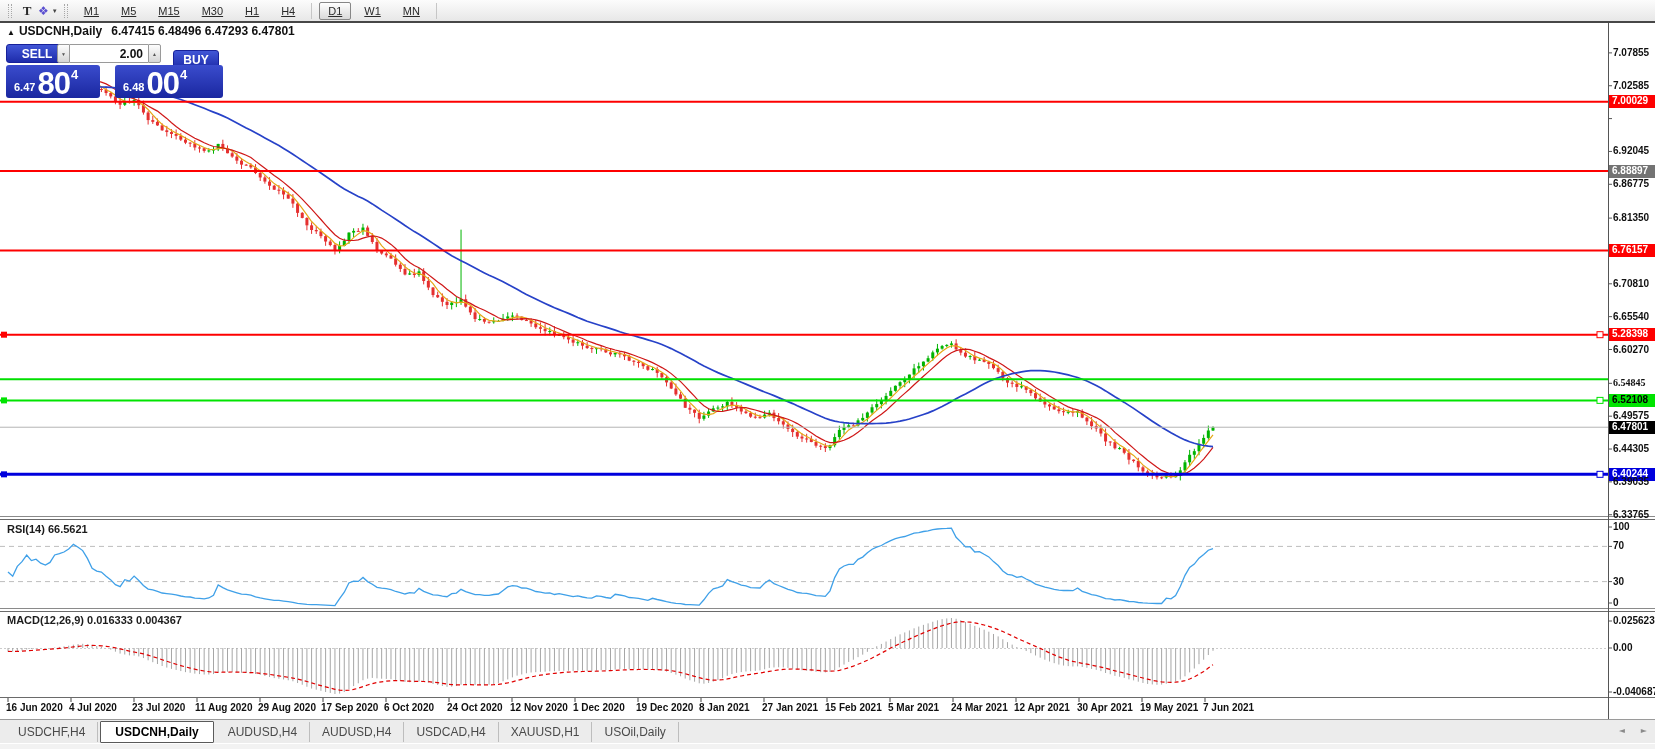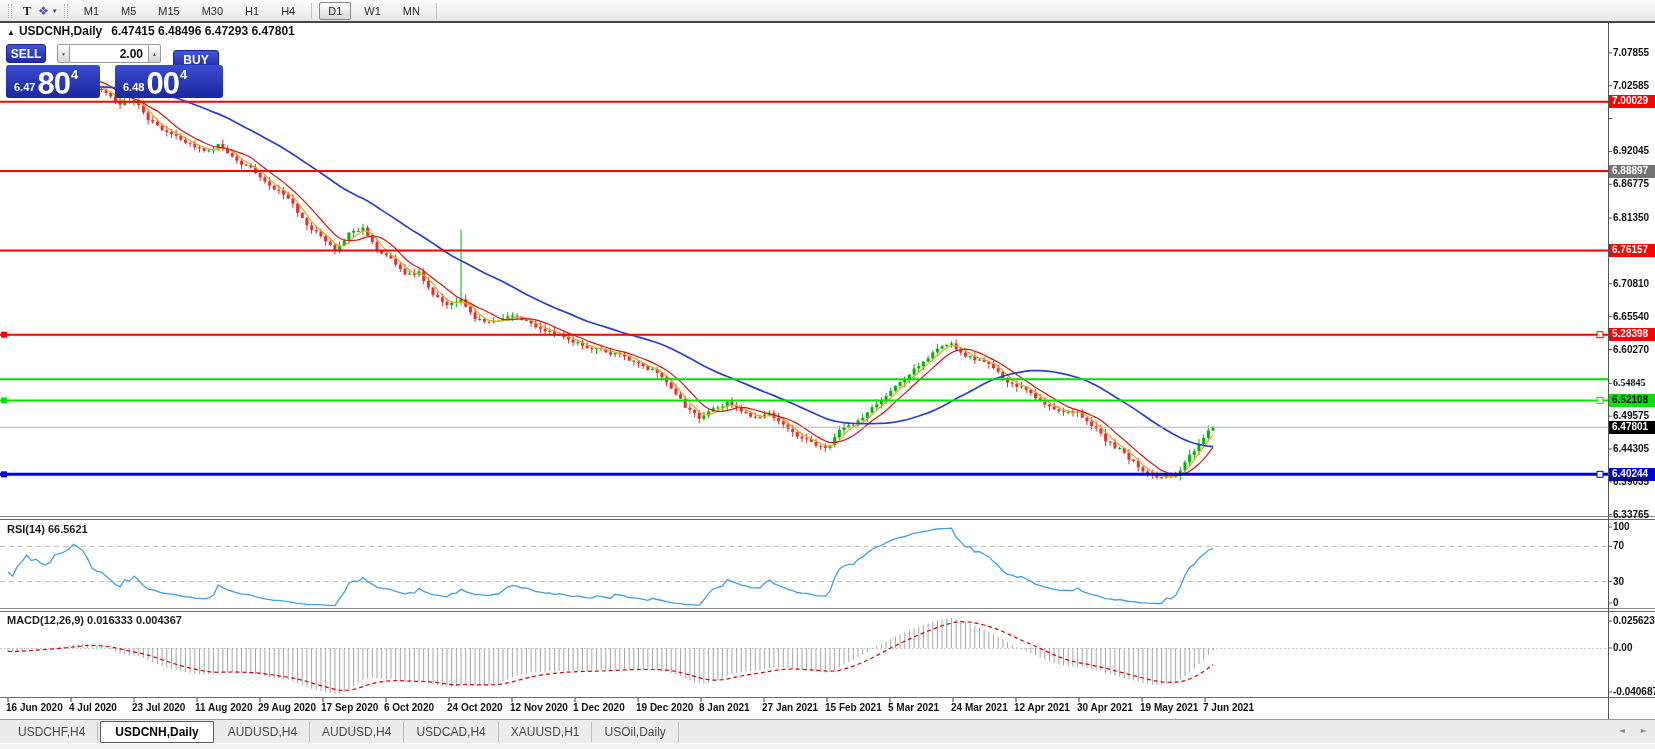--- a/index.html
+++ b/index.html
@@ -8,21 +8,21 @@
 .app{position:relative;width:1655px;height:749px;background:#ffffff;overflow:hidden;}
 
 .toolbar{position:absolute;top:0;left:0;width:1655px;height:23px;background:linear-gradient(#fcfcfc,#e7e7e7);
  border-bottom:2px solid #474747;display:flex;align-items:center;padding:0 0 0 3px;z-index:10;}
 .grip{width:4px;height:14px;border-left:1px dotted #a8a8a8;border-right:1px dotted #a8a8a8;margin:0 5px;}
 .tool-btn{height:18px;min-width:20px;border:1px solid transparent;background:transparent;cursor:pointer;
  font:bold 13px "Liberation Serif",serif;color:#2a2a2a;display:flex;align-items:center;justify-content:center;}
 .styles-glyph{font-size:12px;color:#5a4fd0;line-height:1;font-family:"DejaVu Sans",sans-serif;}
 .dd{font-size:6px;color:#444;margin-left:3px;}
 .tf-btn{font:11px "Liberation Sans",sans-serif;color:#2b2b2b;height:18px;padding:0 8px;margin:8px 2px;
- background:transparent;border:1px solid transparent;border-radius:2px;cursor:pointer;}
+ background:transparent;border:1px solid transparent;border-radius:2px;cursor:pointer;text-decoration:underline;}
 .tf-btn.active{background:linear-gradient(#ffffff,#d9d9d9);border:1px solid #878787;}
 .vsep{width:1px;height:16px;background:#c6c6c6;margin:0 5px;}
 
 #plot{position:absolute;top:0;left:0;z-index:1;}
 #labels{position:absolute;top:0;left:0;width:1655px;height:749px;z-index:5;pointer-events:none;}
 #labels>div{pointer-events:auto;}
 .tick{position:absolute;left:1613px;font:bold 10px "Liberation Sans",sans-serif;color:#101010;white-space:nowrap;}
 .hline-label{position:absolute;left:1609px;width:46px;height:13px;line-height:13px;padding-left:3px;
  font:bold 10px "Liberation Sans",sans-serif;white-space:nowrap;}
 .date-label{position:absolute;top:702px;font:bold 10px "Liberation Sans",sans-serif;color:#101010;white-space:nowrap;}
@@ -30,21 +30,21 @@
  font:bold 12px "Liberation Sans",sans-serif;color:#111;}
 .chart-title .marker{font-size:8px;margin-right:4px;}
 .chart-title .ohlc{margin-left:9px;}
 .panel-label{position:absolute;left:7px;z-index:6;font:600 11px "Liberation Sans",sans-serif;color:#1c1c1c;}
 .rsi-label{top:523px;}
 .macd-label{top:614px;}
 
 .trade-panel{position:absolute;top:44px;left:6px;width:217px;height:54px;z-index:7;}
 .tp-btn{position:absolute;top:0;height:19px;border:1px solid #17219a;border-radius:3px;cursor:pointer;
  background:linear-gradient(#4156d6,#1e2cab);color:#fff;font:bold 12px "Liberation Sans",sans-serif;}
-.tp-btn.sell{left:0;width:40px;}
+.tp-btn.sell{left:0;width:62px;}
 .tp-btn.buy{left:167px;width:46px;margin-top:6px;}
 .tp-vol{position:absolute;top:0;left:51px;width:104px;height:19px;display:flex;}
 .spin{width:13px;height:19px;border:1px solid #9a9a9a;background:linear-gradient(#fdfdfd,#d6d6d6);
  font-size:5px;color:#555;cursor:pointer;padding:0;}
 .spin.dn{border-radius:2px 0 0 2px;}
 .spin.up{border-radius:0 2px 2px 0;}
 .vol-input{width:78px;height:19px;border:1px solid #9a9a9a;border-left:none;border-right:none;
  font:bold 12px "Liberation Sans",sans-serif;text-align:right;padding-right:5px;color:#111;}
 .tp-price{position:absolute;top:21px;height:33px;border-radius:3px;cursor:pointer;
  background:linear-gradient(#3a4ccd,#1a27a0);color:#fff;display:flex;align-items:flex-end;}

